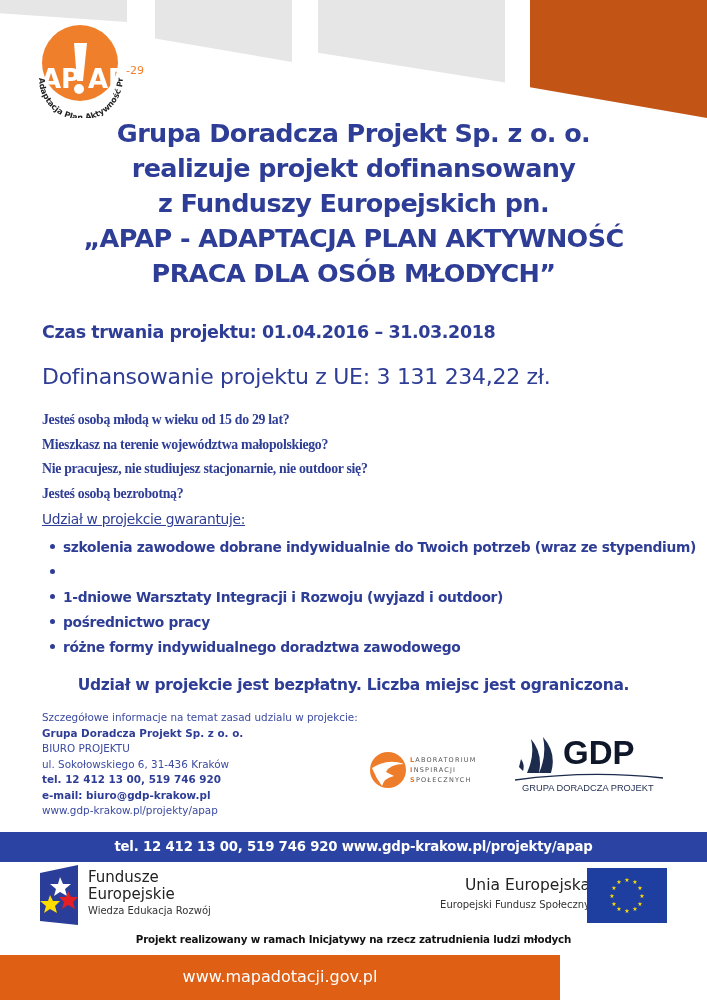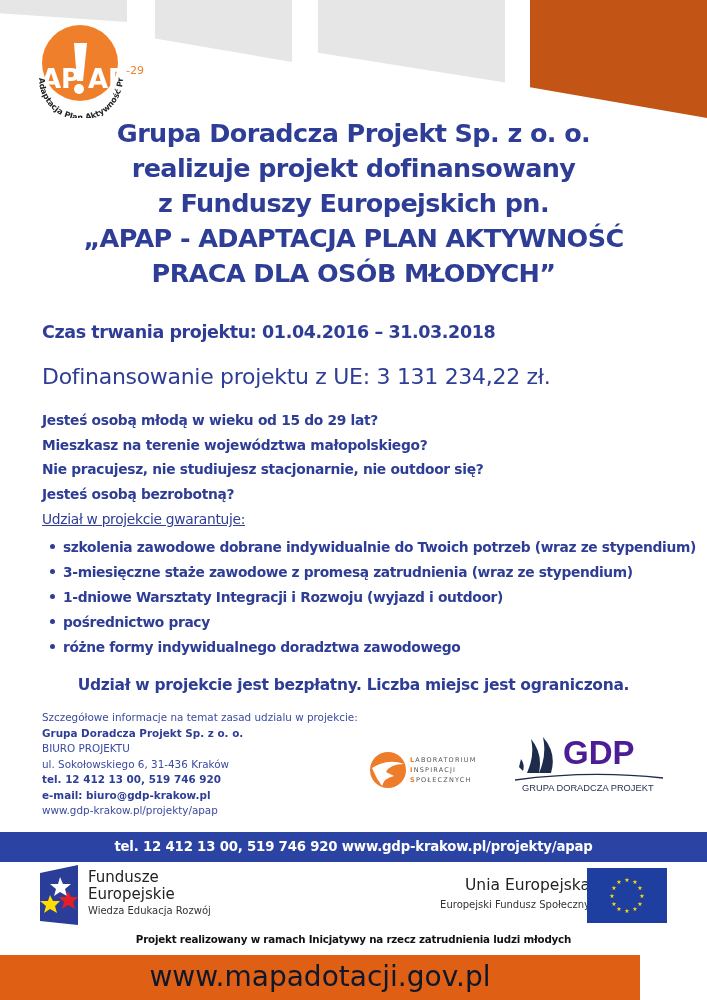--- a/index.html
+++ b/index.html
@@ -16,54 +16,54 @@
   
   .apap-logo { left: 33px; top: 18px; width: 110px; height: 100px; }
 
   .title-block { left: 0; top: 116px; width: 707px; text-align: center; }
   .title-line { font-family: "DejaVu Sans", sans-serif; font-weight: bold; color: #2e3d95; font-size: 25.5px; line-height: 35px; letter-spacing: -0.6px; }
 
   .duration { left: 42px; top: 322px; font-weight: bold; font-size: 17.5px; color: #2e3d95; letter-spacing: -0.4px; }
   .funding { left: 42px; top: 364px; font-size: 22px; color: #2e3d95; letter-spacing: -0.3px; }
 
   .questions { left: 42px; top: 408px; }
-  .q { font-weight: bold; font-size: 13.8px; line-height: 24.5px; color: #2e3d95; letter-spacing: -0.3px; white-space: nowrap; }
+  .q { font-weight: bold; font-size: 13.8px; line-height: 24.5px; color: #2e3d95; letter-spacing: -0.3px; white-space: nowrap; font-family: Liberation Serif, serif; }
   .guarantee { left: 42px; top: 511px; font-size: 13.8px; color: #2e3d95; text-decoration: underline; letter-spacing: -0.3px; }
 
   .bullets { left: 50px; top: 535px; list-style: none; }
   .bullets li { font-weight: bold; font-size: 13.8px; line-height: 25px; color: #2e3d95; letter-spacing: -0.35px; white-space: nowrap; }
   .bullets li .dot { display: inline-block; width: 5px; height: 5px; border-radius: 50%; background: #2e3d95; margin-right: 8px; vertical-align: middle; position: relative; top: -2px; }
 
   .free { left: 0; top: 676px; width: 707px; text-align: center; font-weight: bold; font-size: 15.5px; color: #2e3d95; letter-spacing: -0.3px; }
 
   .contact { left: 42px; top: 710px; font-size: 10.4px; line-height: 15.5px; color: #3b4aa0; }
   .contact .b { font-weight: bold; color: #2e3d95; }
 
   .lis-logo { left: 368px; top: 750px; width: 120px; height: 45px; }
   .lis-text { position: absolute; left: 42px; top: 5px; font-size: 6.5px; line-height: 10px; letter-spacing: 1.2px; color: #555; }
   .lis-text b { color: #e87722; }
 
   .gdp-logo { left: 515px; top: 730px; width: 150px; height: 70px; }
-  .gdp-text { position: absolute; left: 48px; top: 4px; font-family: "Liberation Sans", sans-serif; font-weight: bold; font-size: 33px; color: #4c1d95; }
+  .gdp-text { position: absolute; left: 48px; top: 4px; font-family: "Liberation Sans", sans-serif; font-weight: bold; font-size: 33px; color: #0f172a; }
   .gdp-sub { position: absolute; left: 7px; top: 53px; font-family: "Liberation Sans", sans-serif; font-size: 9.3px; color: #1d2b4d; white-space: nowrap; }
 
   .blue-bar { left: 0; top: 820px; width: 707px; height: 30px; background: #2b43a2; text-align: center; color: #fff; font-weight: bold; font-size: 13.3px; line-height: 30px; letter-spacing: -0.2px; margin-top: 12px; }
 
   .fe-logo { left: 38px; top: 865px; width: 200px; height: 65px; }
   .fe-title { position: absolute; left: 50px; top: 4px; font-size: 15px; line-height: 17px; color: #222; }
   .fe-sub { position: absolute; left: 50px; top: 40px; font-size: 10px; color: #333; white-space: nowrap; }
 
   .ue-text { left: 395px; top: 876px; width: 195px; text-align: right; }
   .ue-title { font-size: 15.5px; color: #222; }
   .ue-sub { font-size: 10px; color: #333; margin-top: 5px; }
   .eu-flag { left: 587px; top: 868px; width: 80px; height: 55px; background: #1f3fa0; }
 
   .initiative { left: 0; top: 933px; width: 707px; text-align: center; font-weight: bold; font-size: 10.3px; color: #111; letter-spacing: -0.2px; }
 
-  .orange-bar { left: 0; top: 955px; width: 640px; height: 45px; background: #df5f15; text-align: center; color: #0f172a; font-size: 28px; line-height: 44px; letter-spacing: 0px; }
+  .orange-bar { left: 0; top: 955px; width: 560px; height: 45px; background: #df5f15; text-align: center; color: #ffffff; font-size: 16px; line-height: 44px; letter-spacing: 0px; }
 </style>
 </head>
 <body>
 
 <div class="hdr-shape grey" style="left:0;width:127px;height:22px;clip-path:polygon(0 0,100% 0,100% 100%,0 60%);"></div>
 <div class="hdr-shape grey" style="left:155px;width:137px;height:62px;clip-path:polygon(0 0,100% 0,100% 100%,0 62%);"></div>
 <div class="hdr-shape grey" style="left:318px;width:187px;height:110px;clip-path:polygon(0 0,100% 0,100% 75%,0 48%);"></div>
 <div class="hdr-shape orange" style="left:530px;width:177px;height:118px;clip-path:polygon(0 0,100% 0,100% 100%,0 74%);"></div>
 
 <div class="abs apap-logo">
@@ -94,21 +94,21 @@
   <div class="q">Jesteś osobą młodą w wieku od 15 do 29 lat?</div>
   <div class="q">Mieszkasz na terenie województwa małopolskiego?</div>
   <div class="q">Nie pracujesz, nie studiujesz stacjonarnie, nie outdoor się?</div>
   <div class="q">Jesteś osobą bezrobotną?</div>
 </div>
 
 <div class="abs guarantee">Udział w projekcie gwarantuje:</div>
 
 <ul class="abs bullets">
   <li><span class="dot"></span><span>szkolenia zawodowe dobrane indywidualnie do Twoich potrzeb (wraz ze stypendium)</span></li>
-  <li><span class="dot"></span><span>3-miesięczne staże zawodowe z promesą zatrudnienia (wraz ze stypendium)</span></li>
+  <li><span class="dot"></span></li>
   <li><span class="dot"></span><span>1-dniowe Warsztaty Integracji i Rozwoju (wyjazd i outdoor)</span></li>
   <li><span class="dot"></span><span>pośrednictwo pracy</span></li>
   <li><span class="dot"></span><span>różne formy  indywidualnego doradztwa zawodowego</span></li>
 </ul>
 
 <div class="abs free">Udział w projekcie jest bezpłatny. Liczba miejsc jest ograniczona.</div>
 
 <div class="abs contact">
   <div>Szczegółowe informacje na temat zasad udzialu w projekcie:</div>
   <div class="b">Grupa Doradcza Projekt Sp. z o. o.</div>

